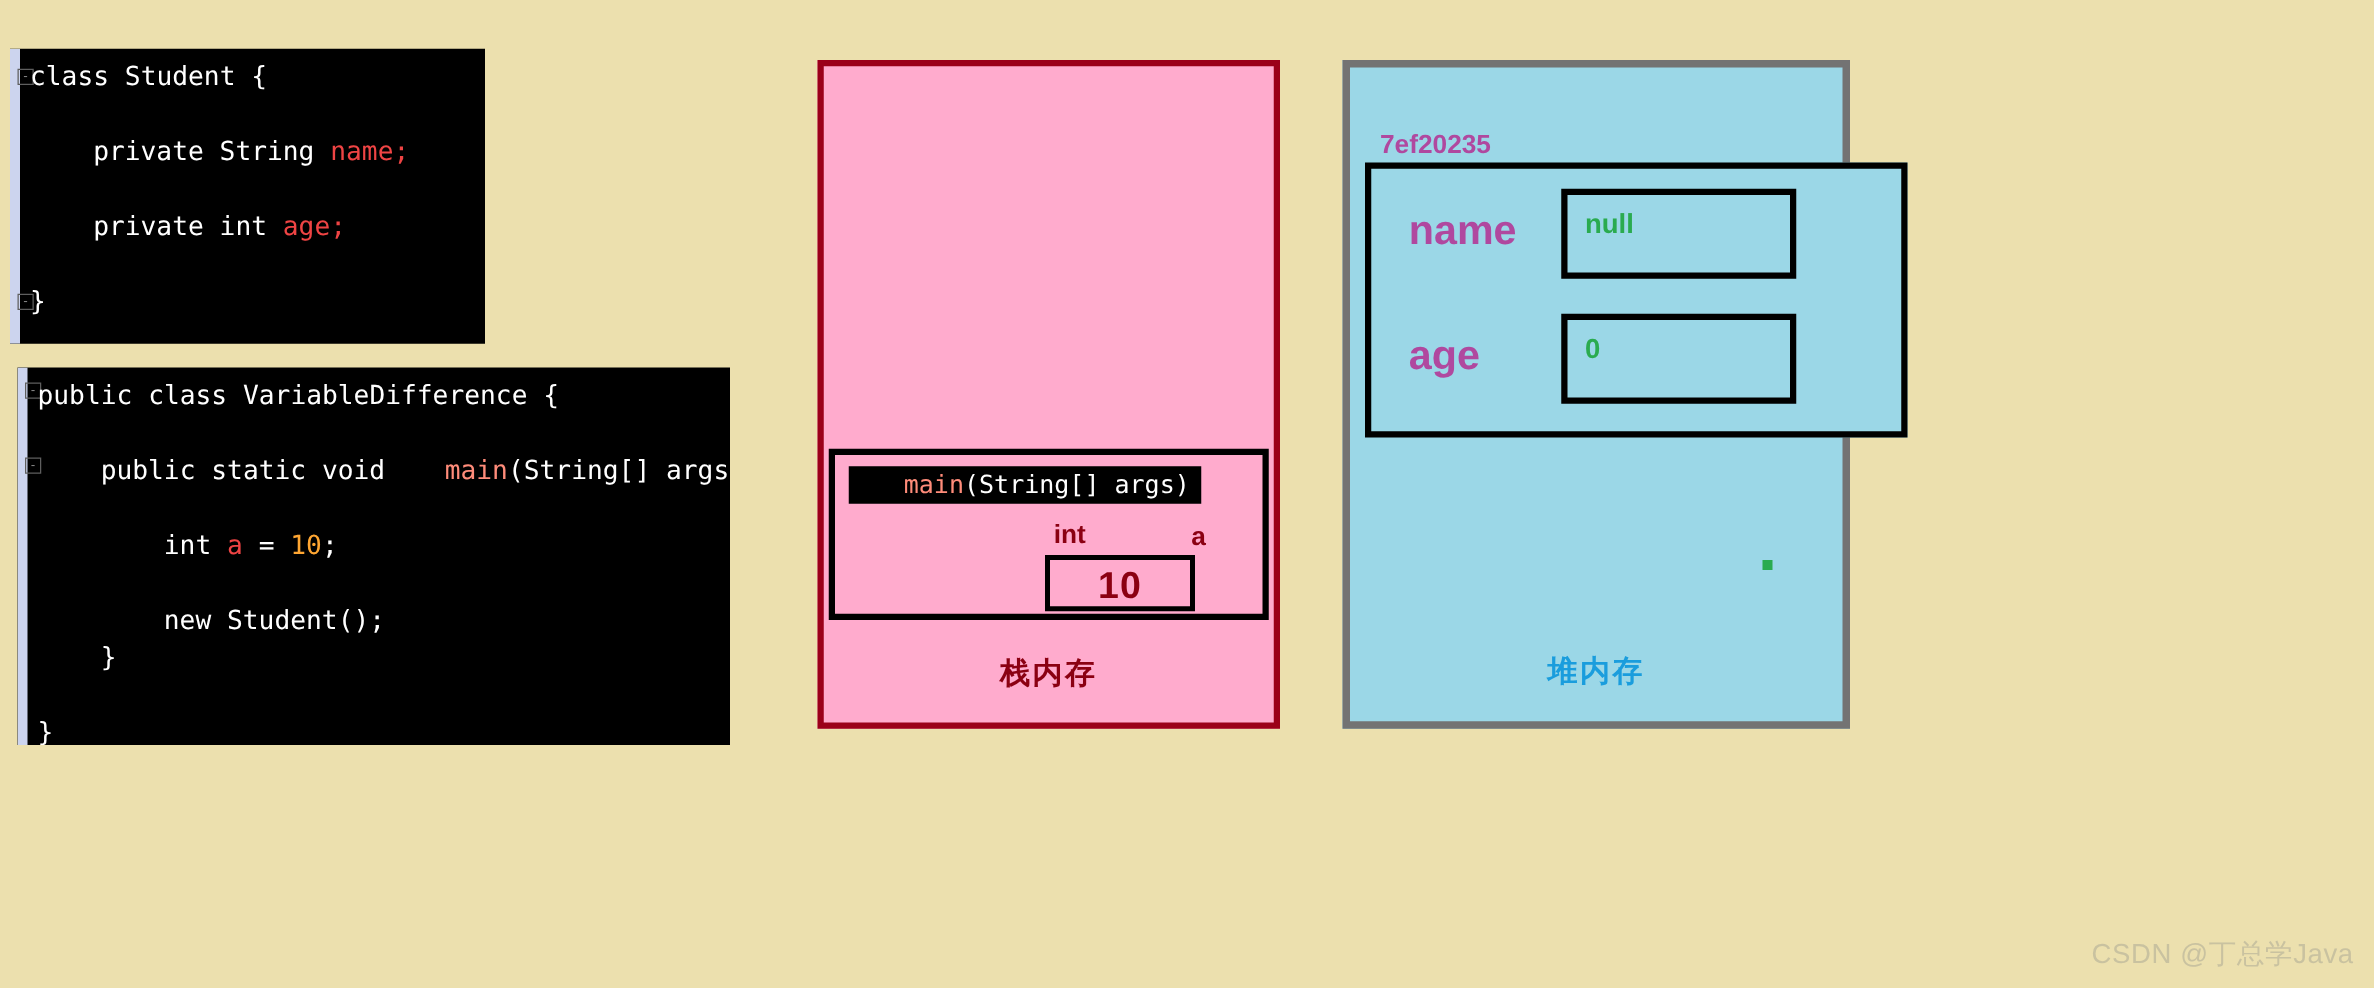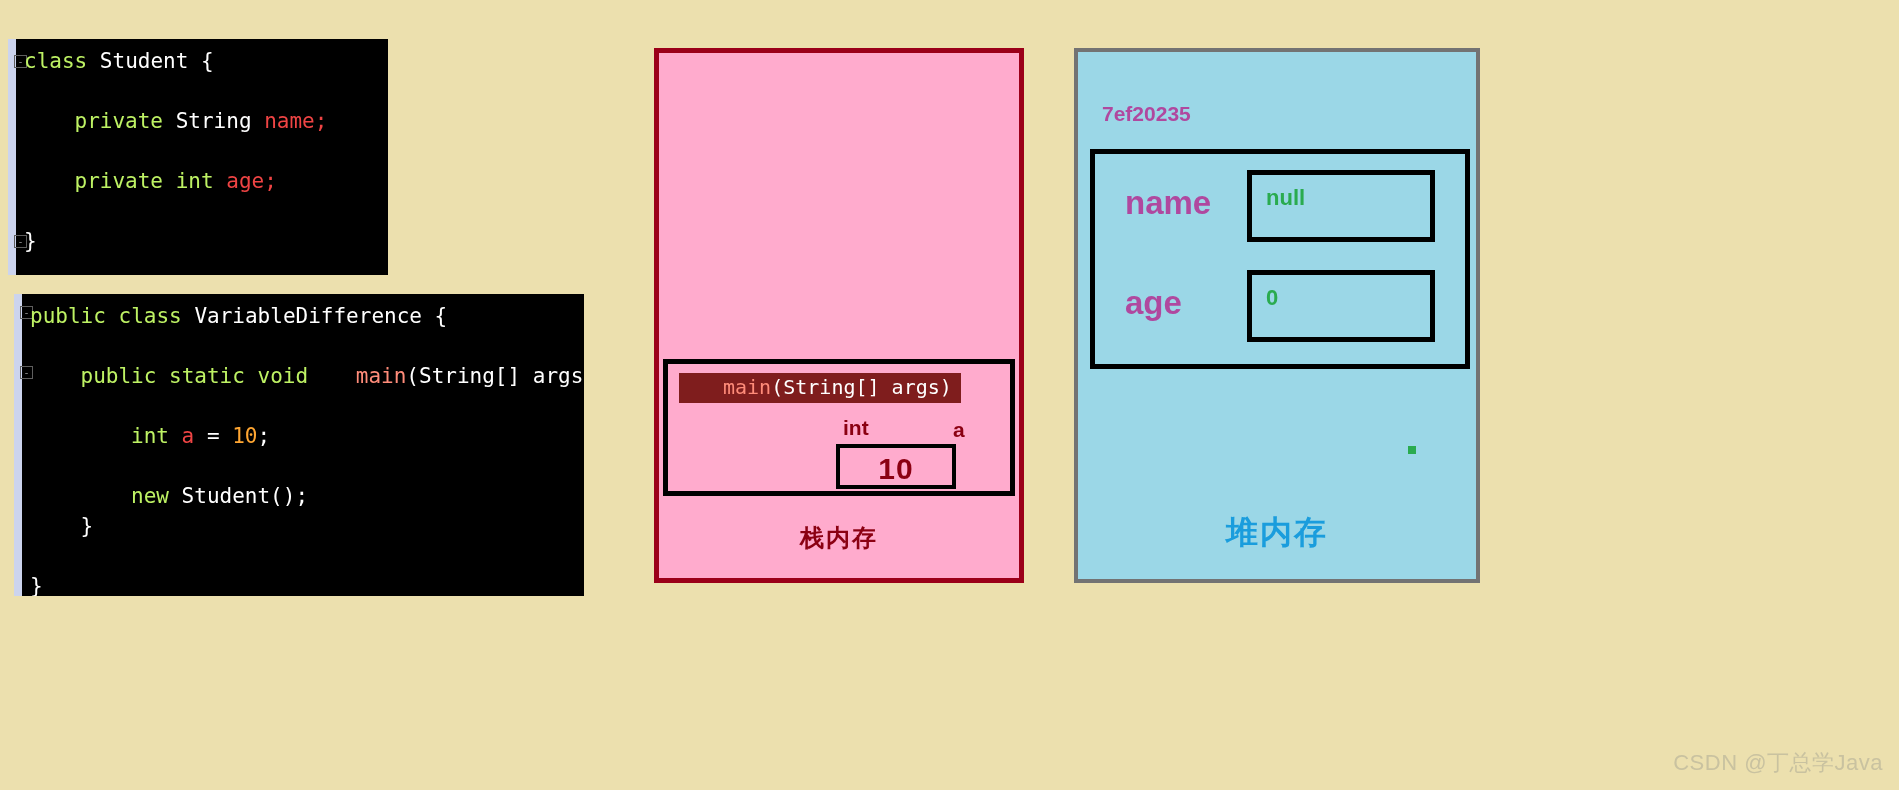--- a/index.html
+++ b/index.html
@@ -53,21 +53,21 @@
     height: 13px;
     box-sizing: border-box;
     border: 1px solid #5e5e5e;
     color: #8b8b8b;
     font-size: 10px;
     line-height: 11px;
     text-align: center;
     font-family: "DejaVu Sans Mono", monospace;
   }
 
-  .kw   { color: #bef264; }
+  .kw   { color: #ffffff; }
   .typ  { color: #ffffff; }
   .id   { color: #ef4444; }
   .num  { color: #ffa632; }
   .mth  { color: #ff8c7a; padding-left: 35px; }
   .pun  { color: #ffffff; }
 
   
   #code-student { left: 8px; top: 39px; width: 380px; height: 236px; }
   
   #code-main { left: 14px; top: 294px; width: 570px; height: 302px; }
@@ -90,21 +90,21 @@
     width: 352px;
     height: 137px;
     background: #ffabcd;
     border: 5px solid #000000;
     box-sizing: border-box;
   }
   #stack-frame-title {
     position: absolute;
     left: 11px;
     top: 9px;
-    background: #7f1d1d;
+    background: #000000;
     padding: 4px 9px 6px 9px;
     font-family: "DejaVu Sans Mono", "Liberation Mono", monospace;
     font-size: 20px;
     line-height: 1;
     white-space: pre;
   }
   .var-type-label {
     position: absolute;
     font-family: "Liberation Sans", sans-serif;
     font-weight: bold;
@@ -149,38 +149,38 @@
   }
 
   
   #heap-panel {
     position: absolute;
     left: 1074px;
     top: 48px;
     width: 406px;
     height: 535px;
     background: #9bd7e7;
-    border: 4px solid #737373;
+    border: 6px solid #737373;
     box-sizing: border-box;
     padding-left: 25px;
   }
   #heap-address {
     position: absolute;
     left: 24px;
     top: 50px;
     font-family: "Liberation Sans", sans-serif;
     font-weight: bold;
     font-size: 21px;
     color: #b0489f;
   }
   #heap-object {
     position: absolute;
     left: 12px;
-    top: 97px;
-    width: 380px;
+    top: 76px;
+    width: 434px;
     height: 220px;
     border: 5px solid #000000;
     box-sizing: border-box;
     background: #9bd7e7;
   }
   .heap-row {
     position: absolute;
     left: 0;
     width: 100%;
     height: 90px;
@@ -224,21 +224,21 @@
     background: #2aab4f;
   }
   #heap-label {
     position: absolute;
     left: 0;
     right: 0;
     bottom: 24px;
     text-align: center;
     font-family: "Liberation Sans", "DejaVu Sans", sans-serif;
     font-weight: bold;
-    font-size: 32px;
+    font-size: 24px;
     color: #1a9ddd;
     letter-spacing: 2px;
   }
 
   
   #watermark {
     position: absolute;
     right: 16px;
     bottom: 12px;
     font-family: "Liberation Sans", "DejaVu Sans", sans-serif;

